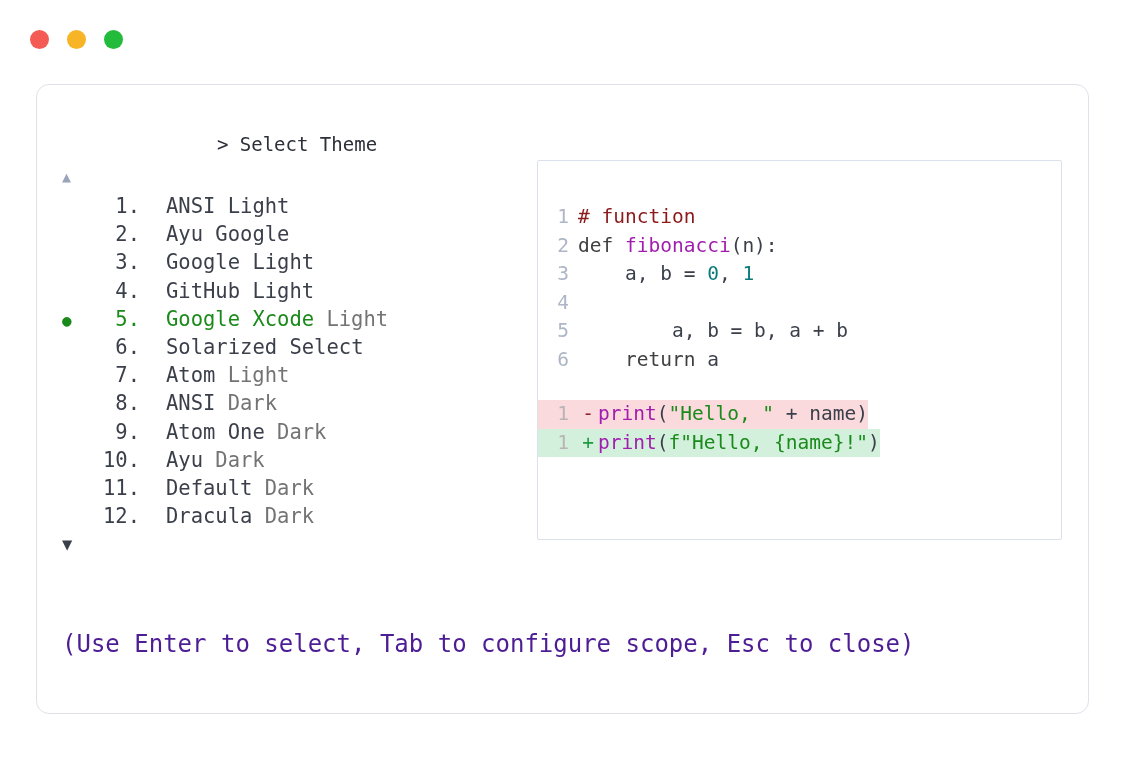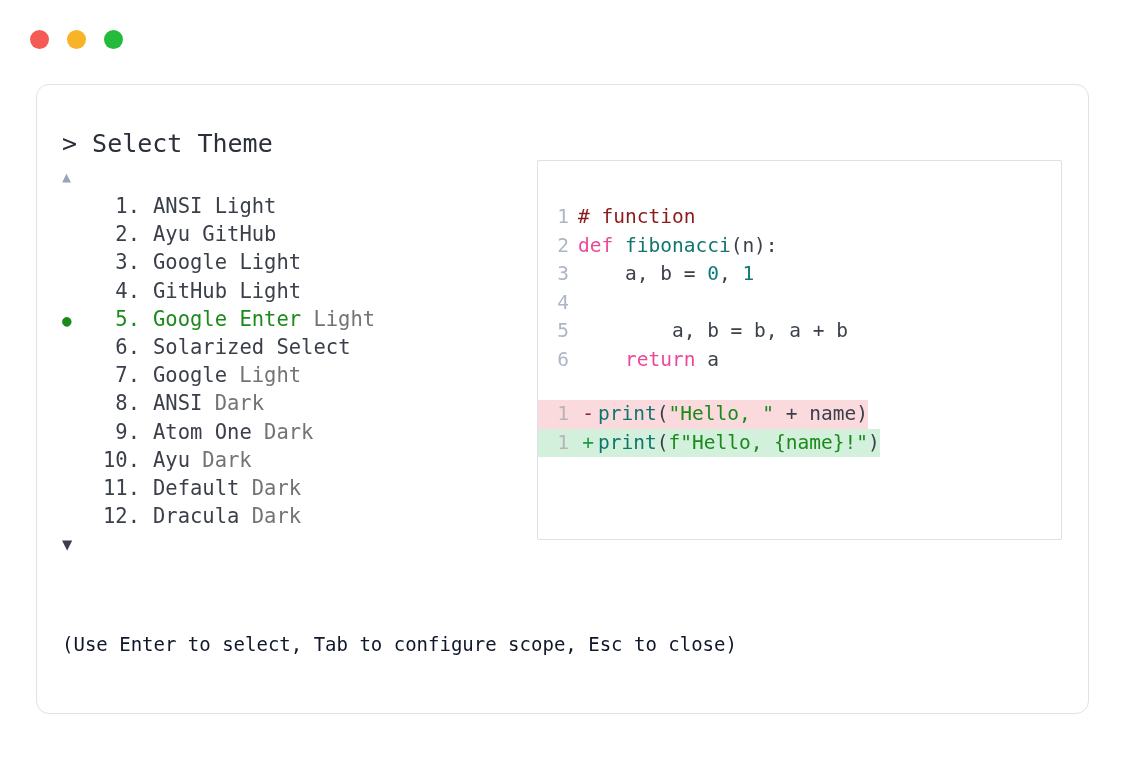--- a/index.html
+++ b/index.html
@@ -55,25 +55,26 @@
     width: 470px;
   }
   #preview-col {
     position: absolute;
     left: 500px;
     top: 45px;
     width: 530px;
   }
 
   .heading {
-    font-size: 25px;
+    font-size: 19px;
     line-height: 28px;
     color: #2b2f38;
     letter-spacing: 0px;
     white-space: pre;
+    text-align: center;
   }
 
   
   .arrow-up {
     margin-top: 10px;
     font-size: 15px;
     line-height: 18px;
     color: #9aa4b8;
     height: 18px;
   }
@@ -106,38 +107,38 @@
     color: #1a8a1a;
     font-size: 16px;
   }
   .idx-cell {
     width: 48px;
     flex: 0 0 48px;
     text-align: right;
     color: #3a3f4a;
   }
   .name-cell {
-    margin-left: 13px;
+    margin-left: 26px;
     color: #3a3f4a;
   }
   .badge-cell {
     margin-left: 12.3px;
     color: #737373;
   }
   .theme-row.selected .idx-cell,
   .theme-row.selected .name-cell { color: #1a8a1a; }
 
   
   #hint {
     position: absolute;
     left: 25px;
     top: 545px;
-    font-size: 19px;
+    font-size: 24px;
     line-height: 28px;
-    color: #0f172a;
+    color: #4c1d95;
     white-space: pre;
   }
 
   
   #preview-box {
     margin-top: 30px;
     width: 525px;
     height: 380px;
     box-sizing: border-box;
     border: 1.5px solid #dbe0ea;
@@ -168,22 +169,22 @@
   .difline { width: fit-content; }
   .difline .gutter { color: #b9b3b6; }
   .difline.del { background: #fadadd; }
   .difline.add { background: #d2f0dc; }
   .marker { width: 20px; flex: 0 0 20px; text-align: center; }
   .difline.del .marker { color: #8e2232; }
   .difline.add .marker { color: #1f9a43; }
 
   
   .t-comment { color: #8b1a1a; }
-  .t-kw      { color: #ec4899; }
-  .t-fn      { color: #0f766e; }
+  .t-kw      { color: #404040; }
+  .t-fn      { color: #a21caf; }
   .t-num     { color: #0b7a7a; }
   .t-str     { color: #1a8a1a; }
   .t-plain   { color: #3a3f4a; }
   .t-punct   { color: #3a3f4a; }
 </style>
 </head>
 <body>
 
 <div id="titlebar">
   <span class="dot dot-close"></span>
@@ -191,26 +192,26 @@
   <span class="dot dot-max"></span>
 </div>
 
 <div id="card">
 
   <div id="prompt-col">
     <div class="heading">&gt; Select Theme</div>
     <div class="arrow-up">▲</div>
     <div id="theme-list">
         <div class="theme-row"><span class="bullet-cell"></span><span class="idx-cell"> 1.</span><span class="name-cell">ANSI Light</span></div>
-        <div class="theme-row"><span class="bullet-cell"></span><span class="idx-cell"> 2.</span><span class="name-cell">Ayu GitHub</span></div>
+        <div class="theme-row"><span class="bullet-cell"></span><span class="idx-cell"> 2.</span><span class="name-cell">Ayu Google</span></div>
         <div class="theme-row"><span class="bullet-cell"></span><span class="idx-cell"> 3.</span><span class="name-cell">Google Light</span></div>
         <div class="theme-row"><span class="bullet-cell"></span><span class="idx-cell"> 4.</span><span class="name-cell">GitHub Light</span></div>
-        <div class="theme-row selected"><span class="bullet-cell">●</span><span class="idx-cell"> 5.</span><span class="name-cell">Google Enter</span><span class="badge-cell">Light</span></div>
+        <div class="theme-row selected"><span class="bullet-cell">●</span><span class="idx-cell"> 5.</span><span class="name-cell">Google Xcode</span><span class="badge-cell">Light</span></div>
         <div class="theme-row"><span class="bullet-cell"></span><span class="idx-cell"> 6.</span><span class="name-cell">Solarized Select</span></div>
-        <div class="theme-row"><span class="bullet-cell"></span><span class="idx-cell"> 7.</span><span class="name-cell">Google</span><span class="badge-cell">Light</span></div>
+        <div class="theme-row"><span class="bullet-cell"></span><span class="idx-cell"> 7.</span><span class="name-cell">Atom</span><span class="badge-cell">Light</span></div>
         <div class="theme-row"><span class="bullet-cell"></span><span class="idx-cell"> 8.</span><span class="name-cell">ANSI</span><span class="badge-cell">Dark</span></div>
         <div class="theme-row"><span class="bullet-cell"></span><span class="idx-cell"> 9.</span><span class="name-cell">Atom One</span><span class="badge-cell">Dark</span></div>
         <div class="theme-row"><span class="bullet-cell"></span><span class="idx-cell">10.</span><span class="name-cell">Ayu</span><span class="badge-cell">Dark</span></div>
         <div class="theme-row"><span class="bullet-cell"></span><span class="idx-cell">11.</span><span class="name-cell">Default</span><span class="badge-cell">Dark</span></div>
         <div class="theme-row"><span class="bullet-cell"></span><span class="idx-cell">12.</span><span class="name-cell">Dracula</span><span class="badge-cell">Dark</span></div>
       </div>
     <div class="arrow-down">▼</div>
   </div>
 
   <div id="preview-col">

